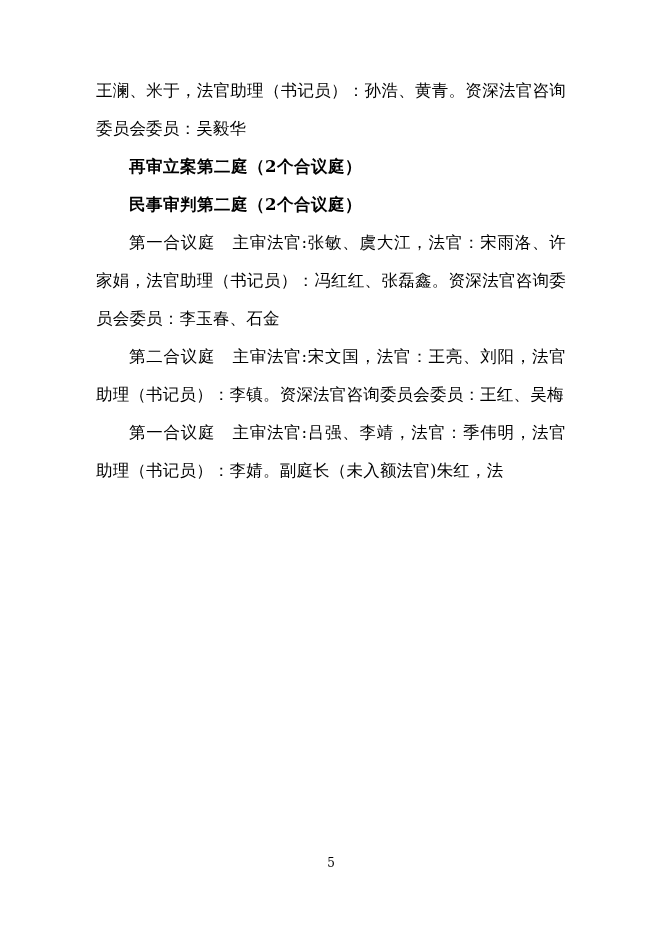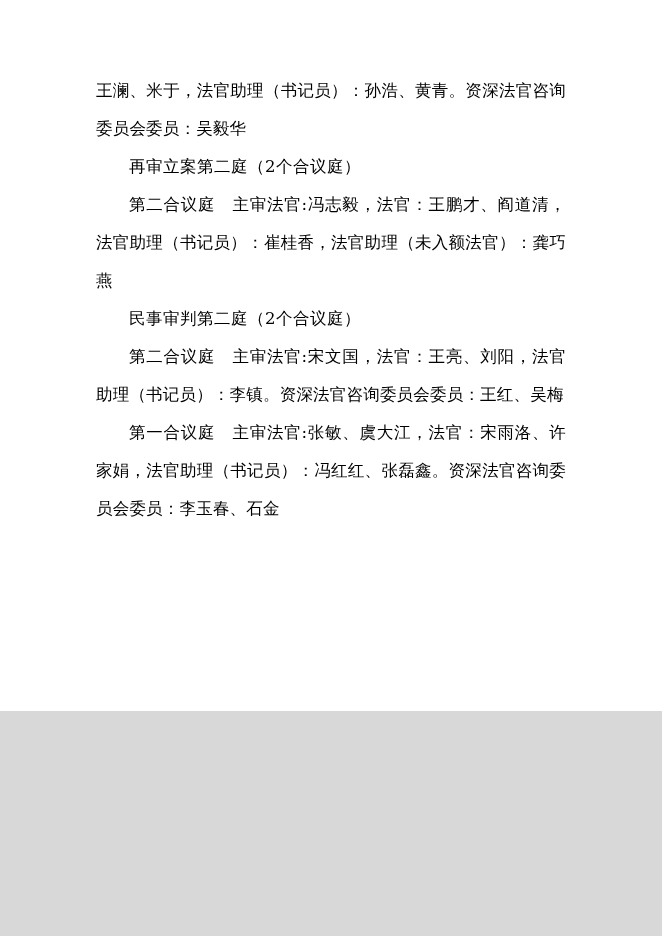--- a/index.html
+++ b/index.html
@@ -3,21 +3,21 @@
 <meta charset="utf-8">
 <style>
   html, body {
     margin: 0;
     padding: 0;
     background: #d8d8d8;
   }
   .page {
     position: relative;
     width: 662px;
-    height: 711px;
+    height: 936px;
     background: #ffffff;
     margin: 0 auto;
     box-sizing: border-box;
     overflow: hidden;
   }
   .content {
     position: absolute;
     left: 96px;
     top: 72px;
     width: 470px;
@@ -32,21 +32,21 @@
     margin: 0;
     letter-spacing: 0.2px;
   }
   .indent {
     text-indent: 2em;
   }
   .heading {
     font-family: "DejaVu Serif", "Liberation Serif", serif;
     font-size: 16.5px;
     line-height: 38px;
-    font-weight: normal;
+    font-weight: bold;
     color: #000000;
     margin: 0;
     text-indent: 2em;
     letter-spacing: 0.5px;
   }
   .pagenum {
     position: absolute;
     left: 0;
     right: 0;
     top: 856px;
@@ -61,26 +61,26 @@
 
 <div class="page">
   <div class="content">
 
     <p class="para">王澜、米于，法官助理（书记员）：孙浩、黄青。资深法官咨询委员会委员：吴毅华</p>
 
 
     <p class="heading">再审立案第二庭（2个合议庭）</p>
 
 
-    <p class="para indent">第二合议庭　主审法官:冯志毅，法官：王鹏才、阎道清，法官助理（书记员）：崔桂香，法官助理（未入额法官）：龚巧燕</p>
 
     <p class="heading">民事审判第二庭（2个合议庭）</p>
 
+    <p class="para indent">第一合议庭　主审法官:张敏、虞大江，法官：宋雨洛、许家娟，法官助理（书记员）：冯红红、张磊鑫。资深法官咨询委员会委员：李玉春、石金</p>
+
     <p class="para indent">第二合议庭　主审法官:宋文国，法官：王亮、刘阳，法官助理（书记员）：李镇。资深法官咨询委员会委员：王红、吴梅</p>
 
-    <p class="para indent">第一合议庭　主审法官:张敏、虞大江，法官：宋雨洛、许家娟，法官助理（书记员）：冯红红、张磊鑫。资深法官咨询委员会委员：李玉春、石金</p>
 
-
+    <p class="para indent">第一合议庭　主审法官:吕强、李靖，法官：季伟明，法官助理（书记员）：李婧。副庭长（未入额法官)朱红，法</p>
 
   </div>
 
   <div class="pagenum">5</div>
 </div>
 
 </body></html>

